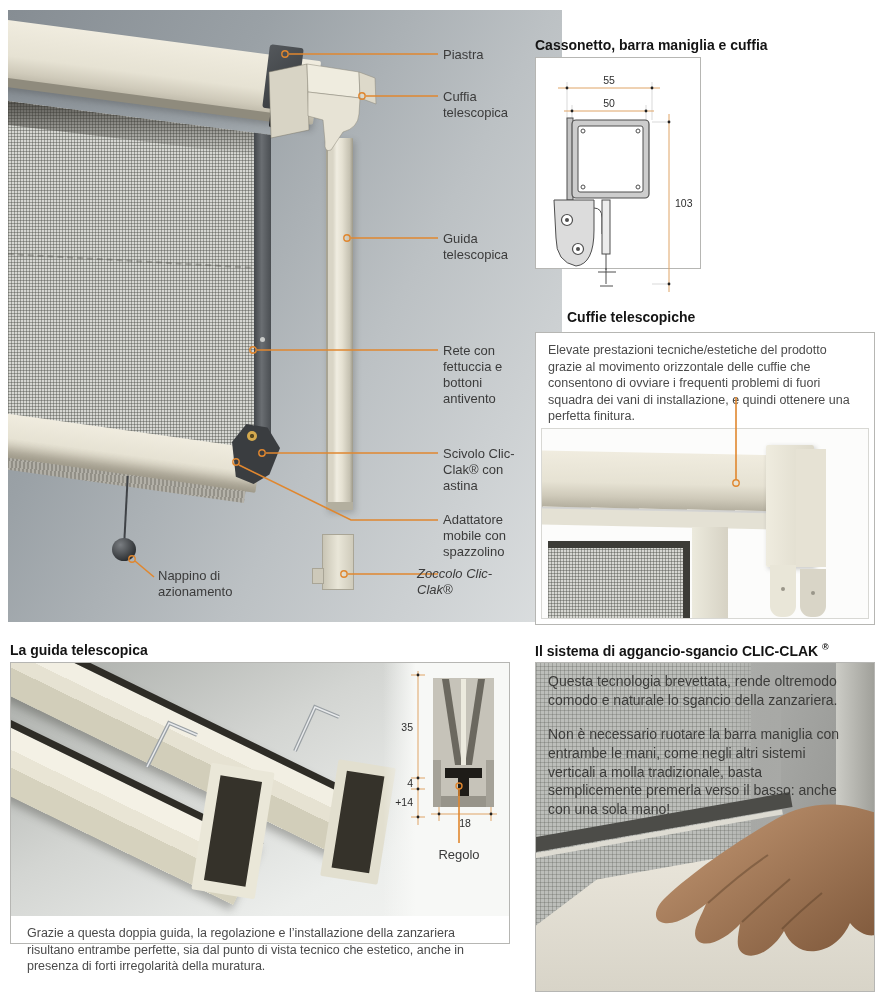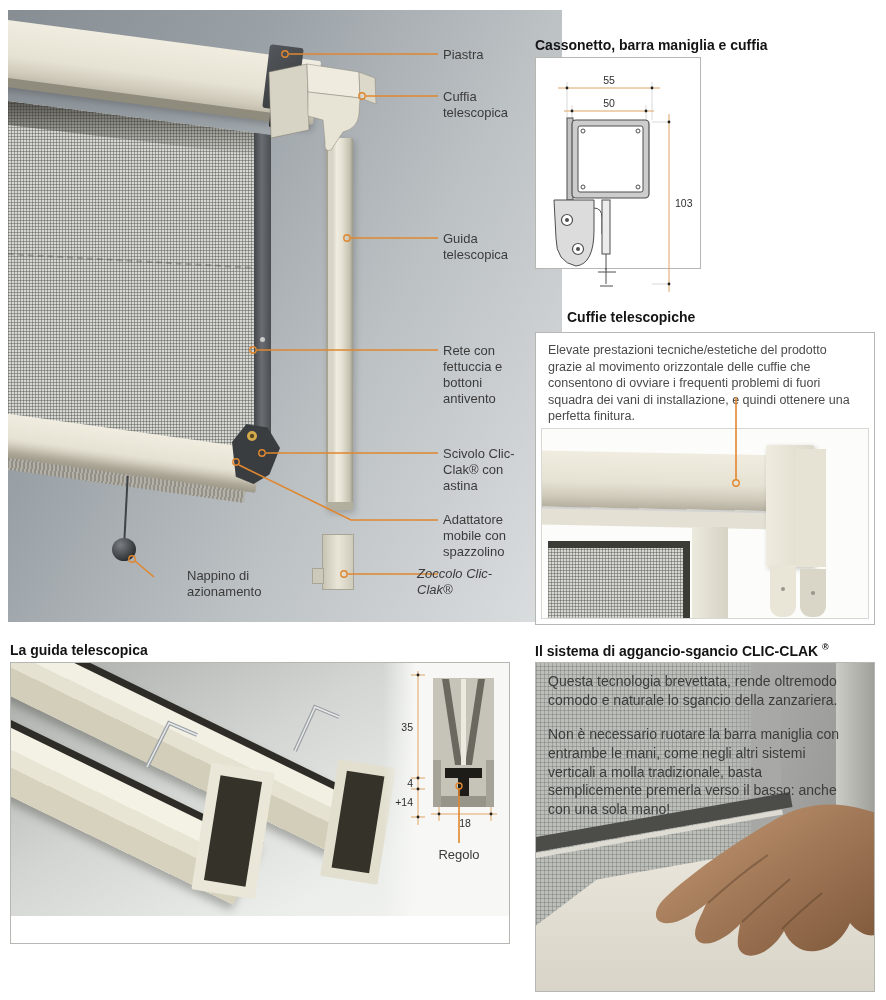--- a/index.html
+++ b/index.html
@@ -98,21 +98,21 @@
       </g>
     </svg>
 
     <div class="callout-label" style="left:435px;top:37px;">Piastra</div>
     <div class="callout-label" style="left:435px;top:79px;">Cuffia telescopica</div>
     <div class="callout-label" style="left:435px;top:221px;">Guida telescopica</div>
     <div class="callout-label" style="left:435px;top:333px;">Rete con fettuccia e bottoni antivento</div>
     <div class="callout-label" style="left:435px;top:436px;">Scivolo Clic-Clak® con astina</div>
     <div class="callout-label" style="left:435px;top:502px;width:86px;">Adattatore mobile con spazzolino</div>
     <div class="callout-label" style="left:409px;top:556px;font-style:italic;">Zoccolo Clic-Clak®</div>
-    <div class="callout-label" style="left:150px;top:558px;width:110px;margin-left:29px;">Nappino di azionamento</div>
+    <div class="callout-label" style="left:150px;top:558px;width:110px;">Nappino di azionamento</div>
   </div>
 
   <h3 class="sec-title" style="left:535px;top:37px;">Cassonetto, barra maniglia  e cuffia</h3>
   <div class="boxed" style="left:535px;top:57px;width:166px;height:212px;">
     <svg width="164" height="238" viewBox="0 0 164 238">
 
       <g stroke="#cfcfcf" stroke-width="0.8">
         <line x1="31" y1="24" x2="31" y2="62"></line>
           <line x1="116" y1="24" x2="116" y2="62"></line>
         <line x1="36" y1="47" x2="36" y2="62"></line>
@@ -253,20 +253,21 @@
       <text class="dimtxt" x="24" y="66" text-anchor="end">35</text>
       <text class="dimtxt" x="24" y="122" text-anchor="end">4</text>
       <text class="dimtxt" x="24" y="141" text-anchor="end">+14</text>
       <text class="dimtxt" x="76" y="162" text-anchor="middle">18</text>
 
       <circle cx="70" cy="121" r="3" fill="none" stroke="#e0872f" stroke-width="1.4"></circle>
       <line x1="70" y1="124" x2="70" y2="178" stroke="#e0872f" stroke-width="1.6"></line>
       <text x="70" y="194" text-anchor="middle" style="font-size:13px;fill:#3b3b3b;font-family:'Liberation Sans',sans-serif;">Regolo</text>
     </svg>
 
+    <p class="bodytxt" style="position:absolute;left:16px;top:262px;width:440px;">Grazie a questa doppia guida, la regolazione e l’installazione della zanzariera risultano entrambe perfette, sia dal punto di vista tecnico che estetico, anche in presenza di forti irregolarità della muratura.</p>
   </div>
 
   <h3 class="sec-title" style="left:535px;top:642px;">
     <span>Il sistema di aggancio-sgancio CLIC-CLAK</span>
     <sup>®</sup>
   </h3>
   <div class="boxed" style="left:535px;top:662px;width:340px;height:330px;overflow:hidden;
               background:linear-gradient(105deg,#9a9b98 0%,#b4b5b2 40%,#8c8d8a 100%);">
 
     <div class="abs" style="left:0;top:0;width:215px;height:100%;background-color:#bcbeba;background-image:

